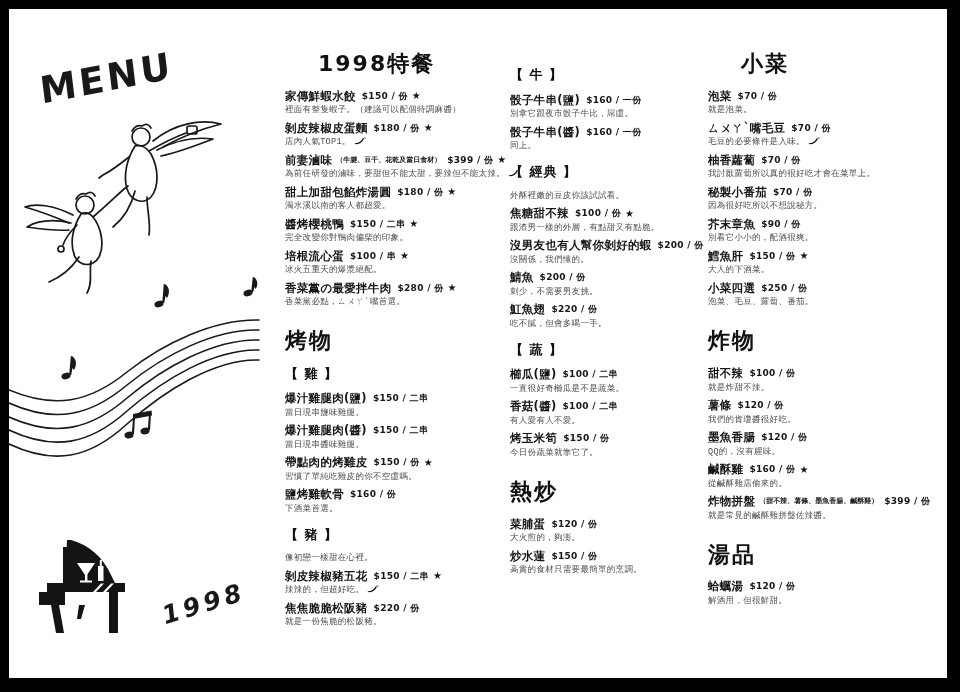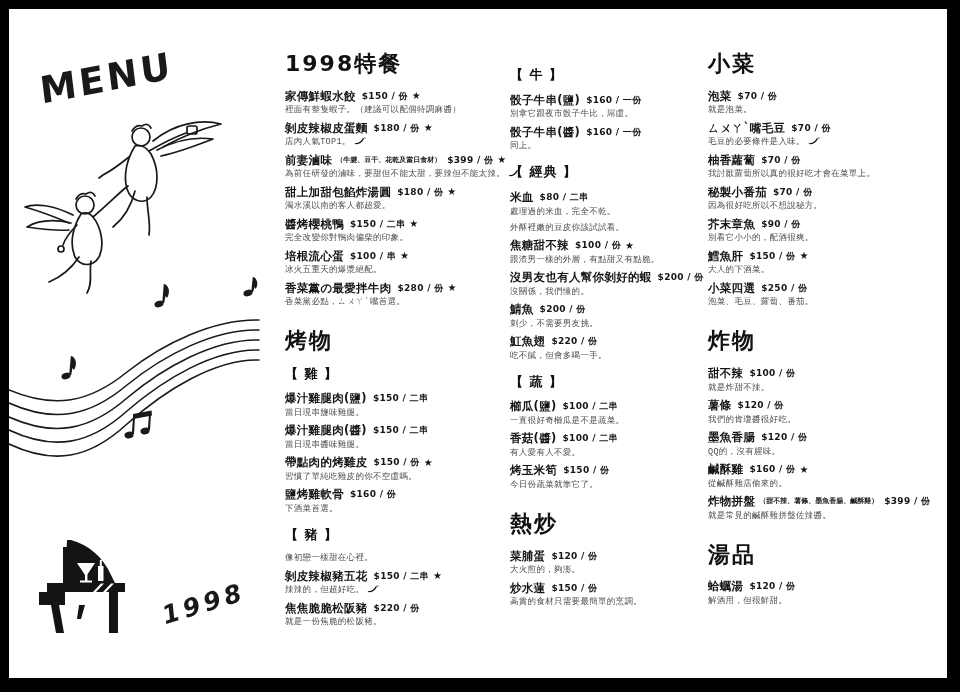--- a/index.html
+++ b/index.html
@@ -29,21 +29,21 @@
   svg .ln2{fill:none;stroke:#191919;stroke-width:1.7;stroke-linecap:round;stroke-linejoin:round;}
   
   .col{position:absolute;}
   .col1{left:276px;top:42px;width:232px;}
   .col2{left:501px;top:46px;width:200px;}
   .col3{left:699px;top:42px;width:238px;}
   .section-heading{
     font-size:22px;font-weight:900;letter-spacing:2px;color:#111;
     margin:20px 0 13px 0;line-height:1.15;
   }
-  .col > .section-heading:first-child{margin-top:0;}
+  .col > .section-heading:first-child{margin-top:0;margin-left:33px;}
   .sub-heading{
     font-size:13px;font-weight:900;letter-spacing:1px;color:#111;
     margin:13px 0 11px 0;line-height:1.1;
   }
   .item{margin-bottom:5px;white-space:nowrap;}
   .item-line{display:flex;align-items:center;gap:4px;line-height:13px;height:14px;}
   .item-name{font-size:11.5px;font-weight:800;letter-spacing:0.3px;color:#161616;}
   .item-note{font-size:7px;font-weight:700;letter-spacing:0px;color:#1b1b1b;}
   .item-price{font-size:9px;font-weight:800;letter-spacing:0.3px;color:#161616;margin-left:2px;}
   .item-star{font-size:10px;line-height:10px;color:#161616;}
@@ -339,32 +339,20 @@
       <span class="item-price">$160 / 一份</span>
 
     </div>
     <div class="item-desc-line">
       <span class="item-desc">同上。</span>
 
     </div>
   </div>
       <h3 class="sub-heading">【 經典 】</h3>
       <div class="item">
-    <div class="item-line">
-      <span class="item-name">米血</span>
-
-      <span class="item-price">$80 / 二串</span>
-
-    </div>
-    <div class="item-desc-line">
-      <span class="item-desc">處理過的米血，完全不乾。</span>
-
-    </div>
-  </div>
-      <div class="item">
     <div class="item-desc-line">
       <span class="item-desc">外酥裡嫩的豆皮你該試試看。</span>
 
     </div>
   </div>
       <div class="item">
     <div class="item-line">
       <span class="item-name">焦糖甜不辣</span>
 
       <span class="item-price">$100 / 份</span>

